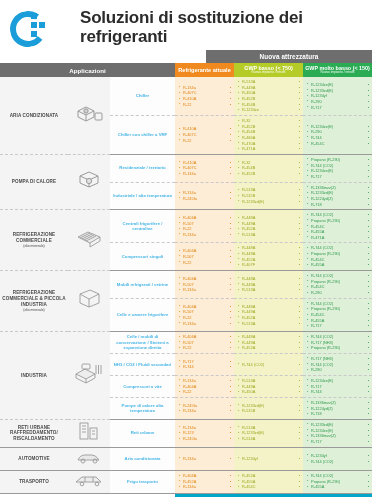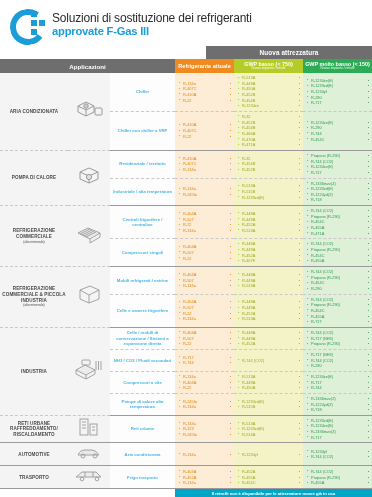--- a/index.html
+++ b/index.html
@@ -20,21 +20,21 @@
     border:6px solid #1b9dd9;border-radius:50%;
     border-right-color:transparent;
     transform:rotate(-8deg);
   }
   .logo-mark .sq{position:absolute;background:#1b9dd9;width:6px;height:6px;}
   .logo-mark .s1{left:21px;top:3px;}
   .logo-mark .s2{left:21px;top:12px;}
   .logo-mark .s3{left:29px;top:12px;}
   .logo-mark .s4{left:21px;top:21px;}
   .title-wrap{line-height:1.12;}
-  .title1{font-size:12px;font-weight:normal;color:#2b2b2b;letter-spacing:-.2px;}
+  .title1{font-size:17px;font-weight:bold;color:#2b2b2b;letter-spacing:-.2px;margin-left:28px;}
   .title2{font-size:11.2px;font-weight:bold;color:#1b9dd9;letter-spacing:-.2px;}
 
   
   .topband{position:relative;height:13px;}
   .newequip{
     position:absolute;left:206px;top:0;width:166px;height:13px;
     background:#6e6e6e;color:#fff;font-size:6.4px;font-weight:bold;
     display:flex;align-items:center;justify-content:center;letter-spacing:.1px;
   }
 
@@ -94,21 +94,20 @@
   <div class="header">
     <div class="logo-mark">
       <div class="c"></div>
       <div class="sq s1"></div>
         <div class="sq s2"></div>
       <div class="sq s3"></div>
         <div class="sq s4"></div>
     </div>
     <div class="title-wrap">
       <div class="title1">Soluzioni di sostituzione dei refrigeranti</div>
-      <div class="title2">approvate F-Gas III</div>
     </div>
   </div>
 
   <div class="topband">
     <div class="newequip">Nuova attrezzatura</div>
   </div>
 
   <table>
     <colgroup>
       <col class="c-cat">

